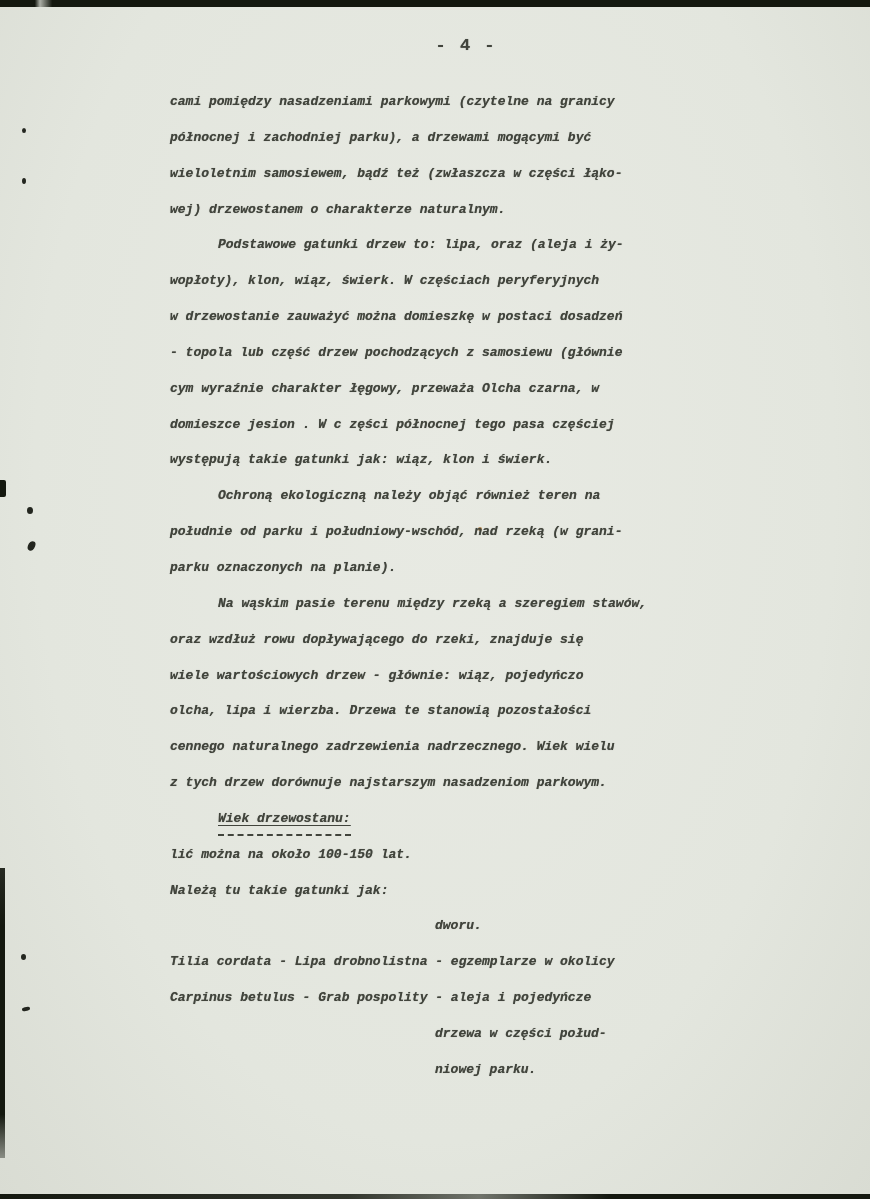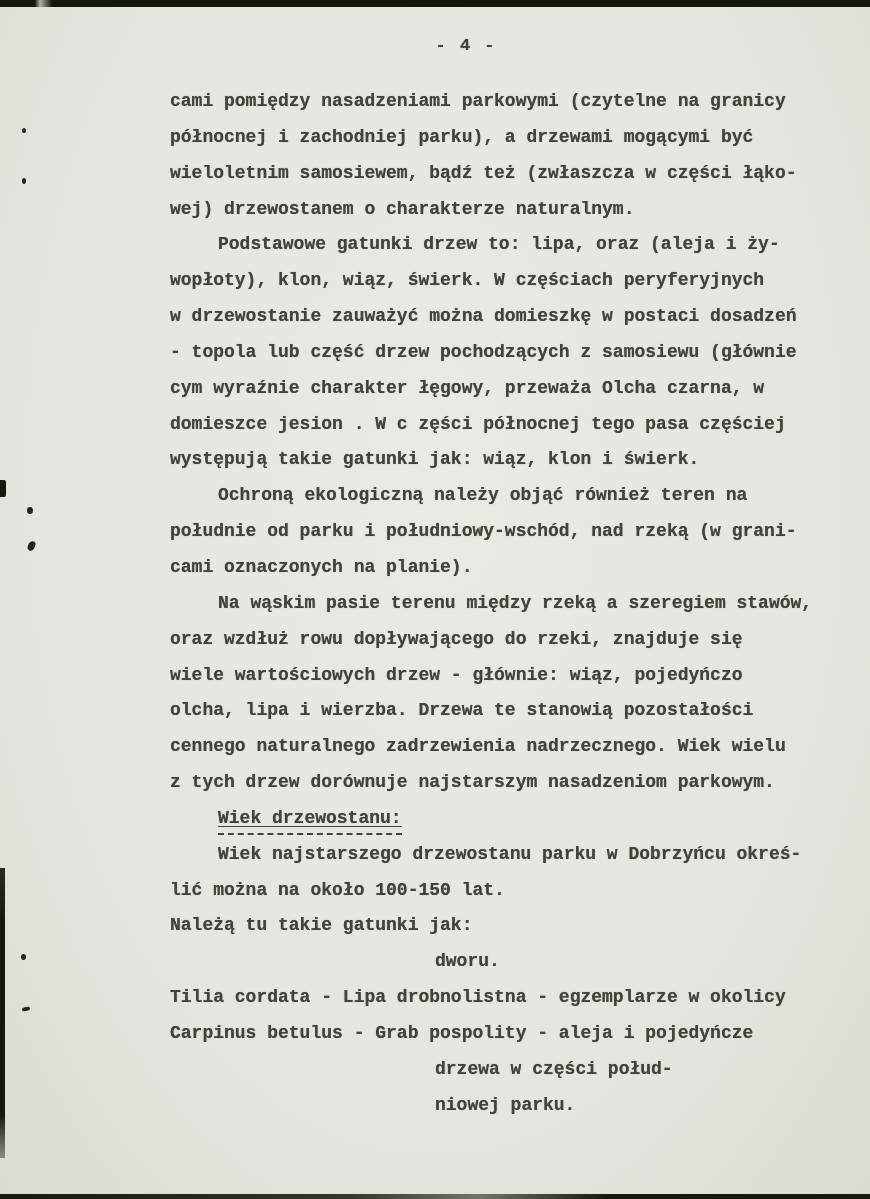--- a/index.html
+++ b/index.html
@@ -41,23 +41,24 @@
 
   .page-number {
     position: absolute; top: 36px; left: 170px; width: 592px;
     text-align: center;
     font-size: 17px; font-weight: bold; letter-spacing: 2px;
     color: var(--ink);
     text-shadow: 0 0 0.7px rgba(55,58,50,0.75);
   }
   .text-block {
     position: absolute; left: 170px; top: 84px; width: 600px;
-    font-size: 18px; font-weight: bold;
+    font-size: 13px; font-weight: bold;
     color: var(--ink);
     text-shadow: 0 0 0.7px rgba(55,58,50,0.7);
+    font-style: italic;
   }
   .line {
     height: 35.85px; line-height: 35.85px;
     white-space: pre;
   }
   .ind-para { padding-left: 48px; }
   .ind-cont { padding-left: 265px; }
   .heading-underline {
     display: inline-block;
     line-height: 22px;
@@ -92,29 +93,28 @@
       <div class="line">wej) drzewostanem o charakterze naturalnym.</div>
       <div class="line ind-para">Podstawowe gatunki drzew to: lipa, oraz (aleja i ży-</div>
       <div class="line">wopłoty), klon, wiąz, świerk. W częściach peryferyjnych</div>
       <div class="line">w drzewostanie zauważyć można domieszkę w postaci dosadzeń</div>
       <div class="line">- topola lub część drzew pochodzących z samosiewu (głównie</div>
       <div class="line">cym wyraźnie charakter łęgowy, przeważa Olcha czarna, w</div>
       <div class="line">domieszce jesion . W c zęści północnej tego pasa częściej</div>
       <div class="line">występują takie gatunki jak: wiąz, klon i świerk.</div>
       <div class="line ind-para">Ochroną ekologiczną należy objąć również teren na</div>
       <div class="line">południe od parku i południowy-wschód, nad rzeką (w grani-</div>
-      <div class="line">cami oznaczonych na planie).</div>
+      <div class="line">parku oznaczonych na planie).</div>
       <div class="line ind-para">Na wąskim pasie terenu między rzeką a szeregiem stawów,</div>
       <div class="line">oraz wzdłuż rowu dopływającego do rzeki, znajduje się</div>
       <div class="line">wiele wartościowych drzew - głównie: wiąz, pojedyńczo</div>
       <div class="line">olcha, lipa i wierzba. Drzewa te stanowią pozostałości</div>
       <div class="line">cennego naturalnego zadrzewienia nadrzecznego. Wiek wielu</div>
       <div class="line">z tych drzew dorównuje najstarszym nasadzeniom parkowym.</div>
       <div class="line ind-para"><span class="heading-underline">Wiek drzewostanu:</span></div>
-      <div class="line ind-para">Wiek najstarszego drzewostanu parku w Dobrzyńcu okreś-</div>
       <div class="line">lić można na około 100-150 lat.</div>
       <div class="line">Należą tu takie gatunki jak:</div>
       <div class="line ind-cont">dworu.</div>
       <div class="line">Tilia cordata - Lipa drobnolistna - egzemplarze w okolicy</div>
       <div class="line">Carpinus betulus - Grab pospolity - aleja i pojedyńcze</div>
       <div class="line ind-cont">drzewa w części połud-</div>
       <div class="line ind-cont">niowej parku.</div>
     </div>
 </div>
 

